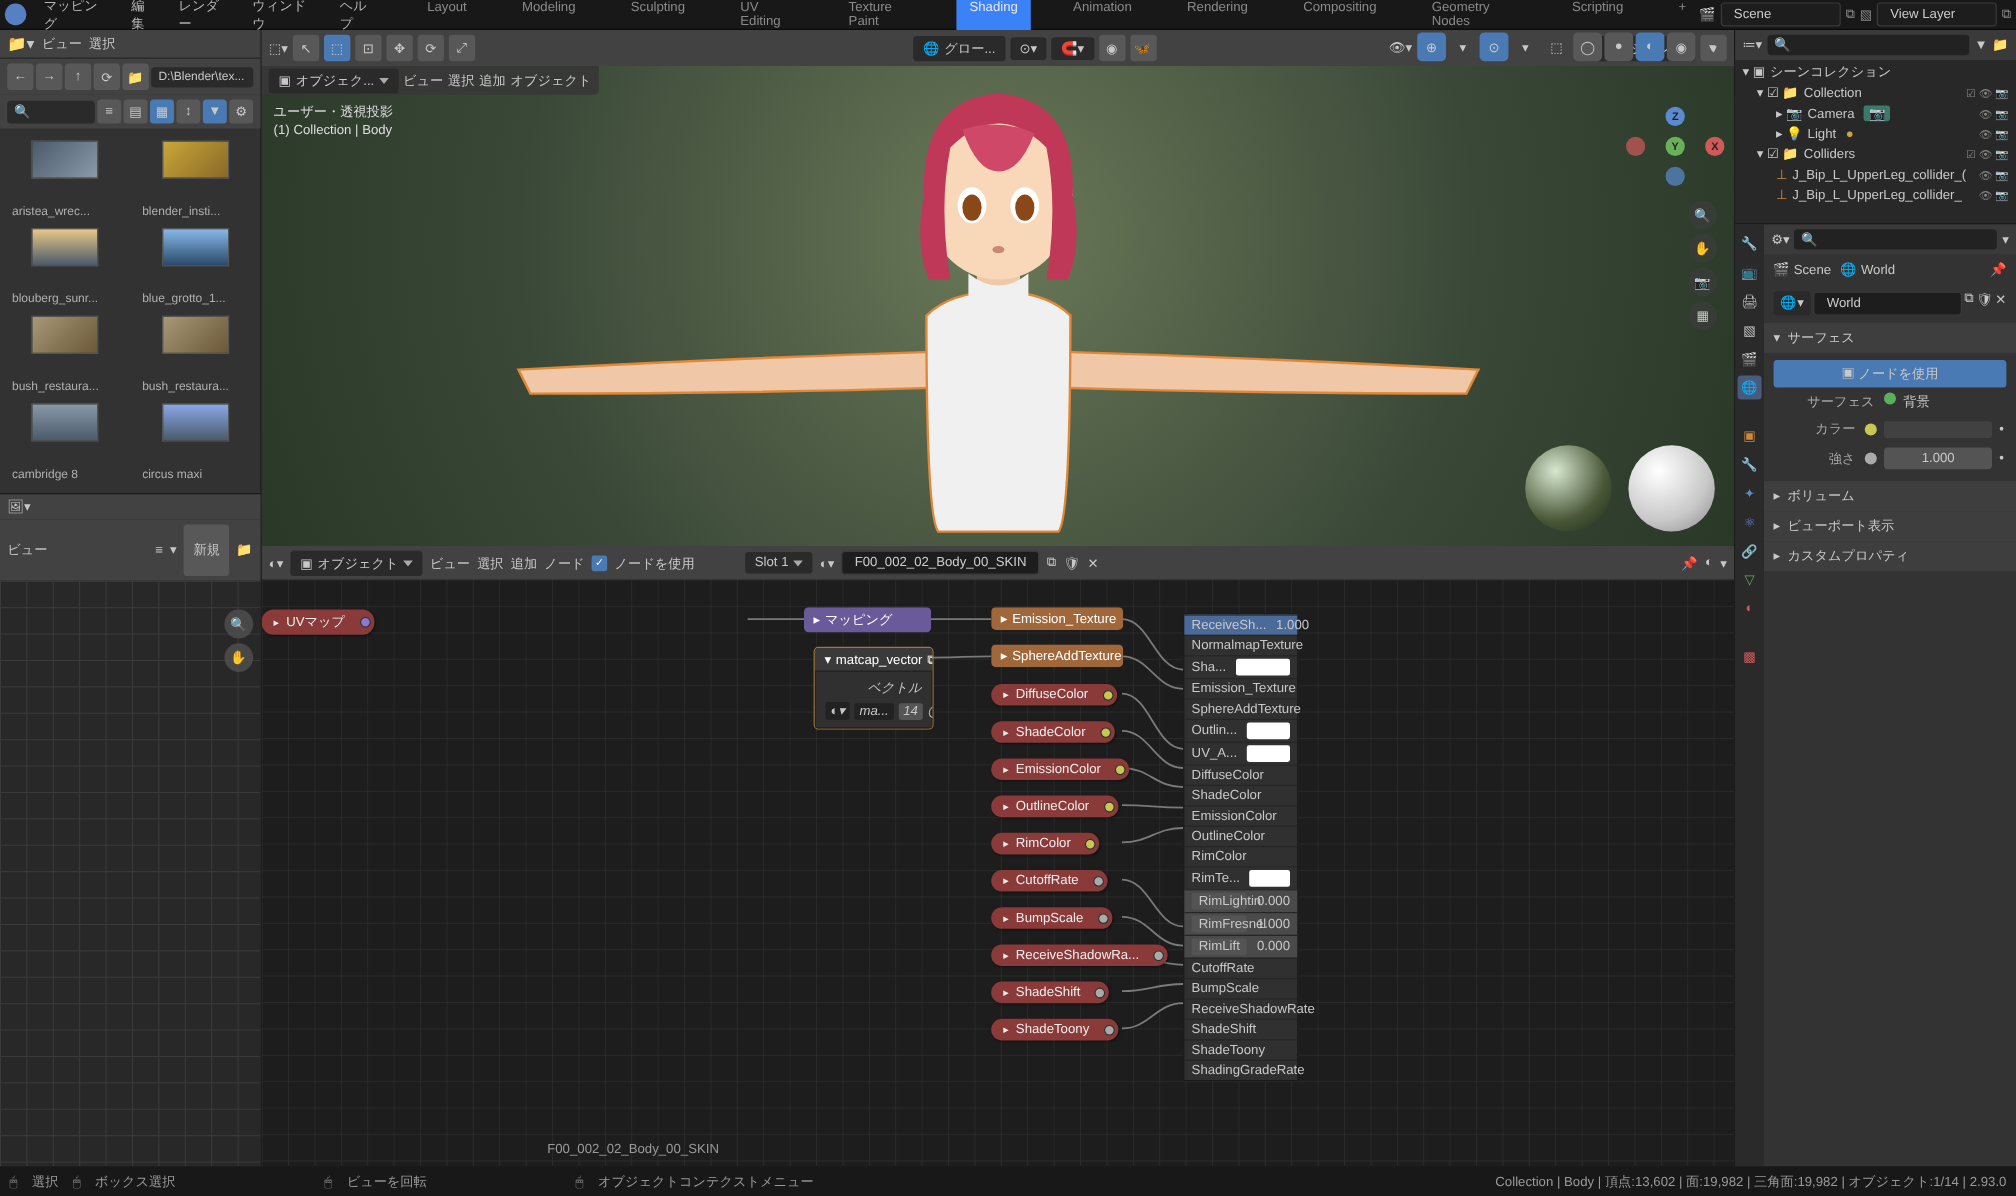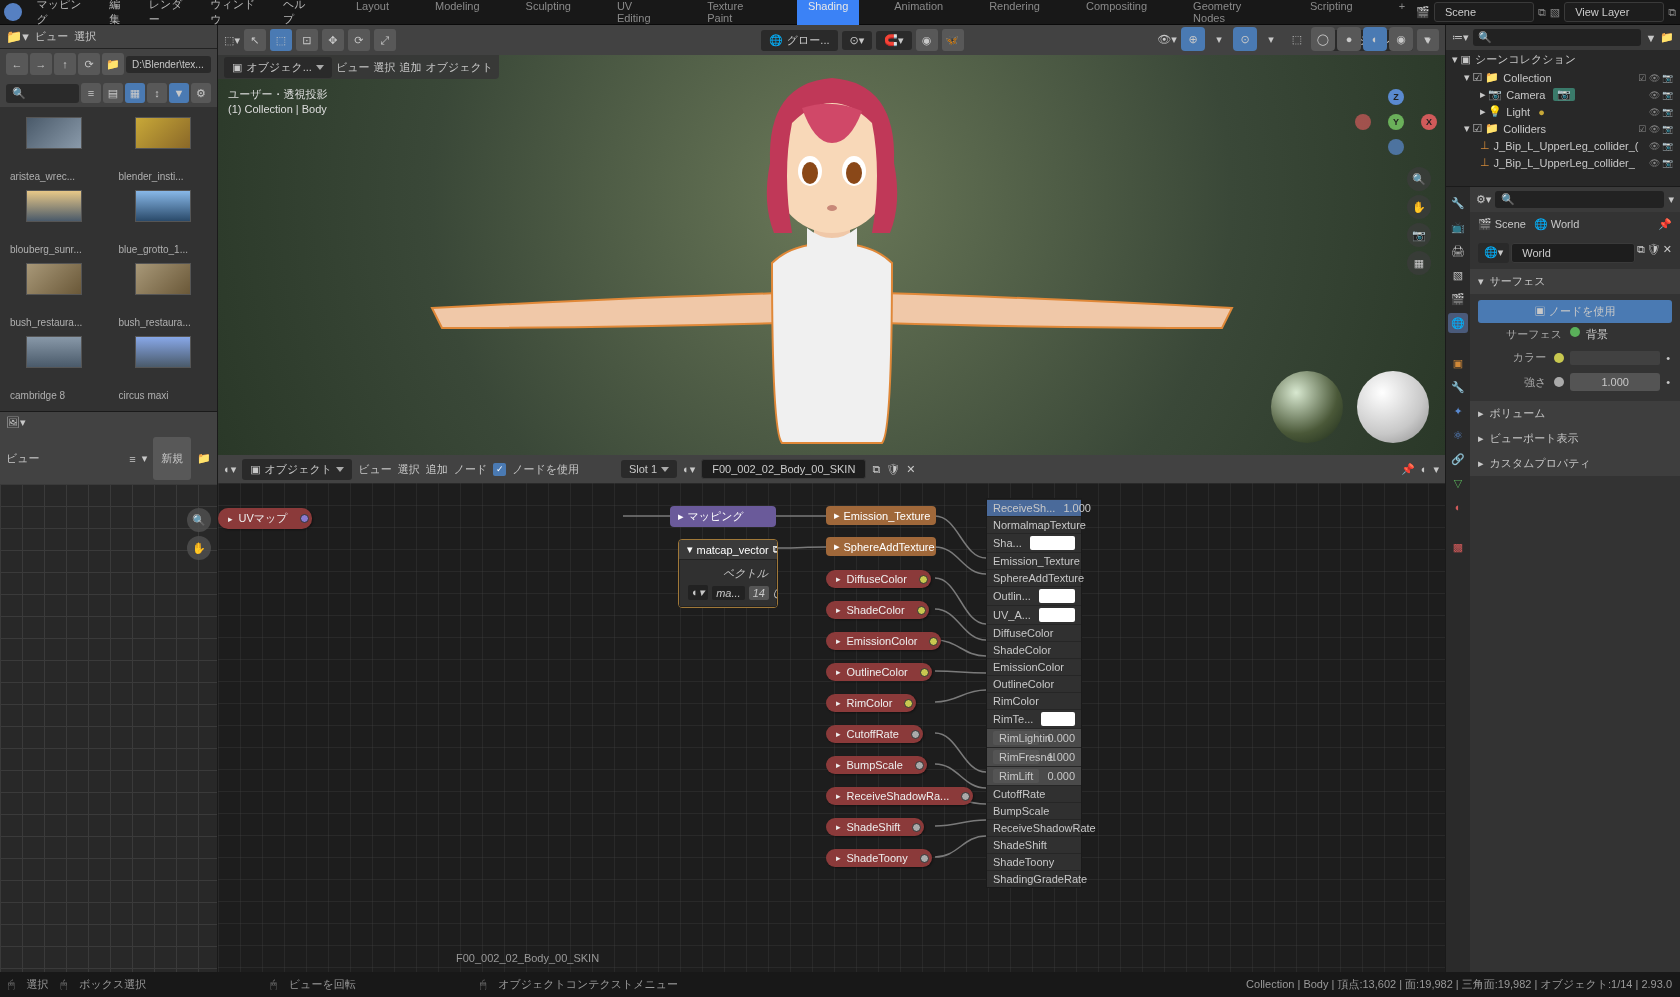--- a/index.html
+++ b/index.html
@@ -441,21 +441,21 @@
           <span class="arrow">▸</span>
           <span>ShadeShift</span>
           <span class="dot" style="background:#aaa;"></span>
         </div>
       <div class="rgb-node" style="left:608px; top:366px;">
           <span class="arrow">▸</span>
           <span>ShadeToony</span>
           <span class="dot" style="background:#aaa;"></span>
         </div>
 
-      <div class="shader-panel" style="left:768px; top:15px; width:96px;">
+      <div class="shader-panel" style="left:768px; top:28px; width:96px;">
         <div class="shader-row" style="background:#4a6a9a;">
             <span>ReceiveSh...</span>
             <span>1.000</span>
           </div>
         <div class="shader-row">
             <span>NormalmapTexture</span>
           </div>
         <div class="shader-row">
             <span>Sha...</span>
             <span class="swatch"></span>

